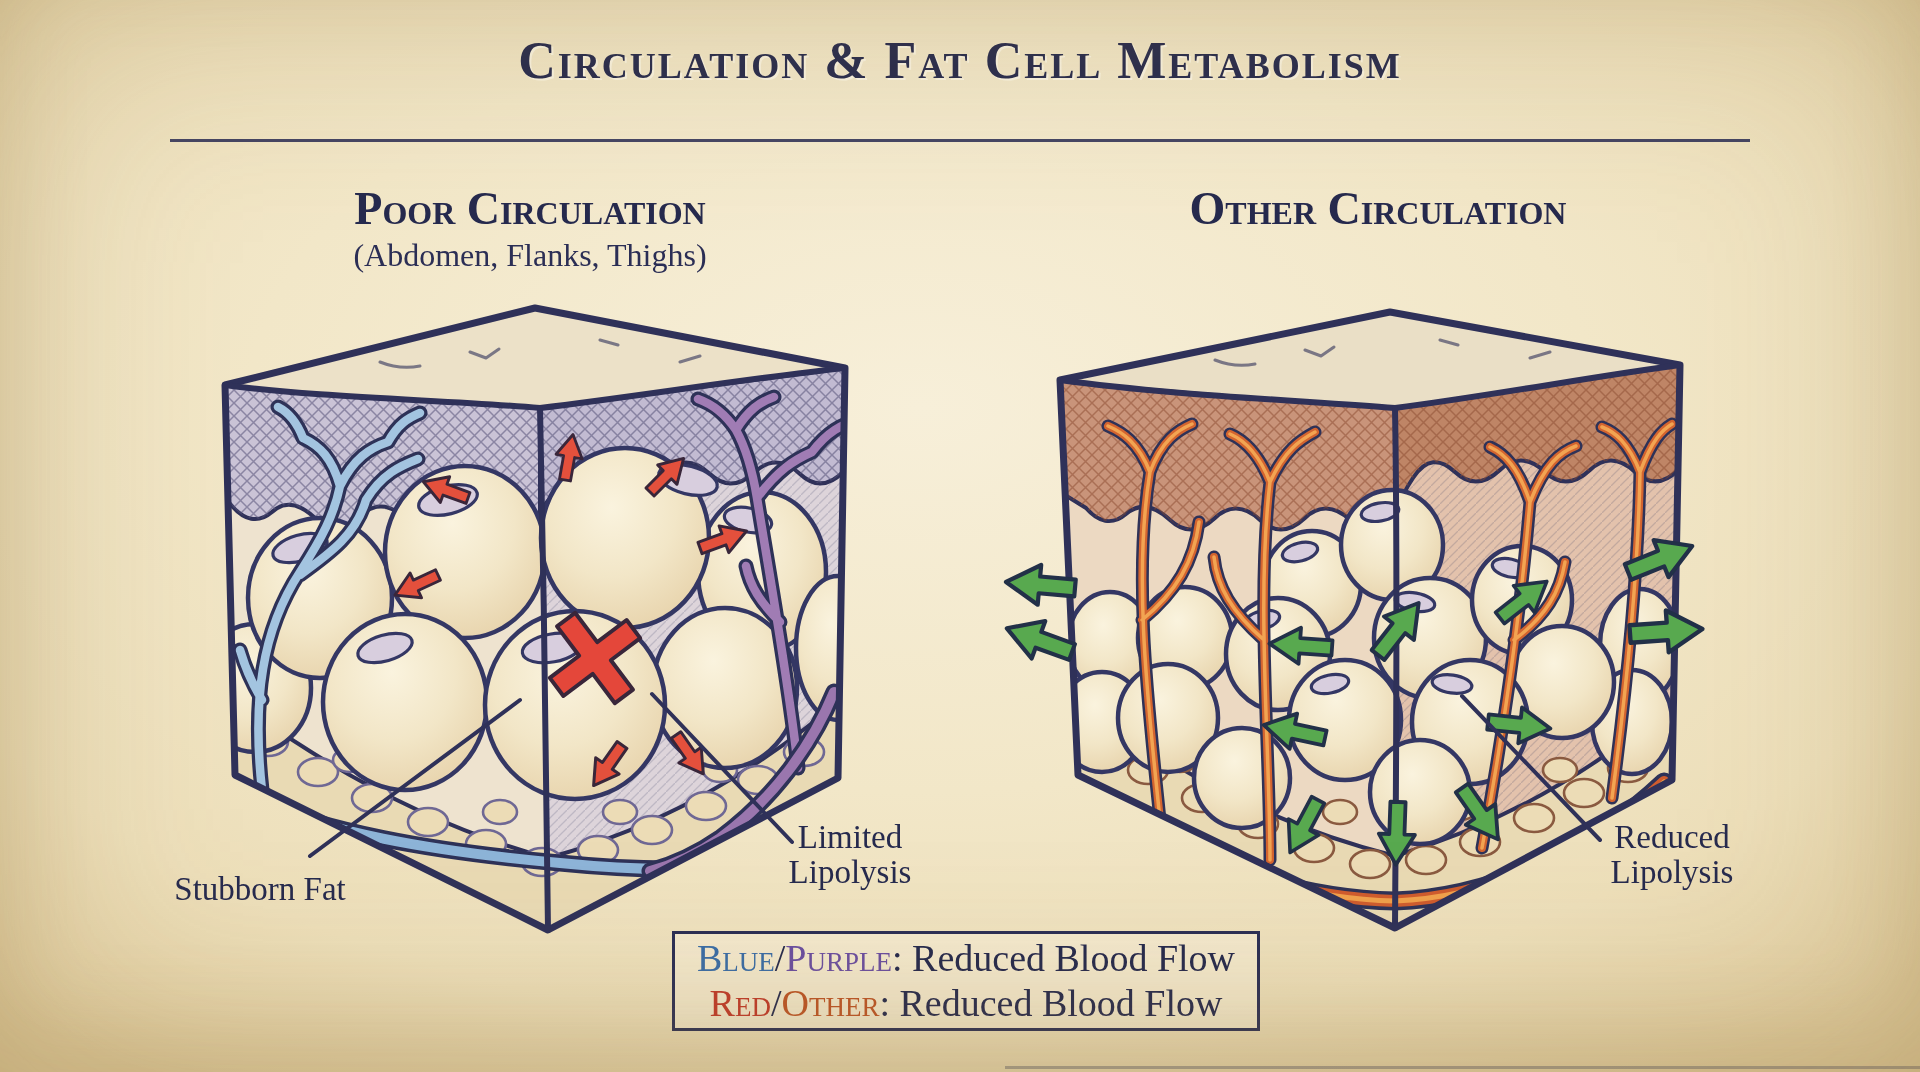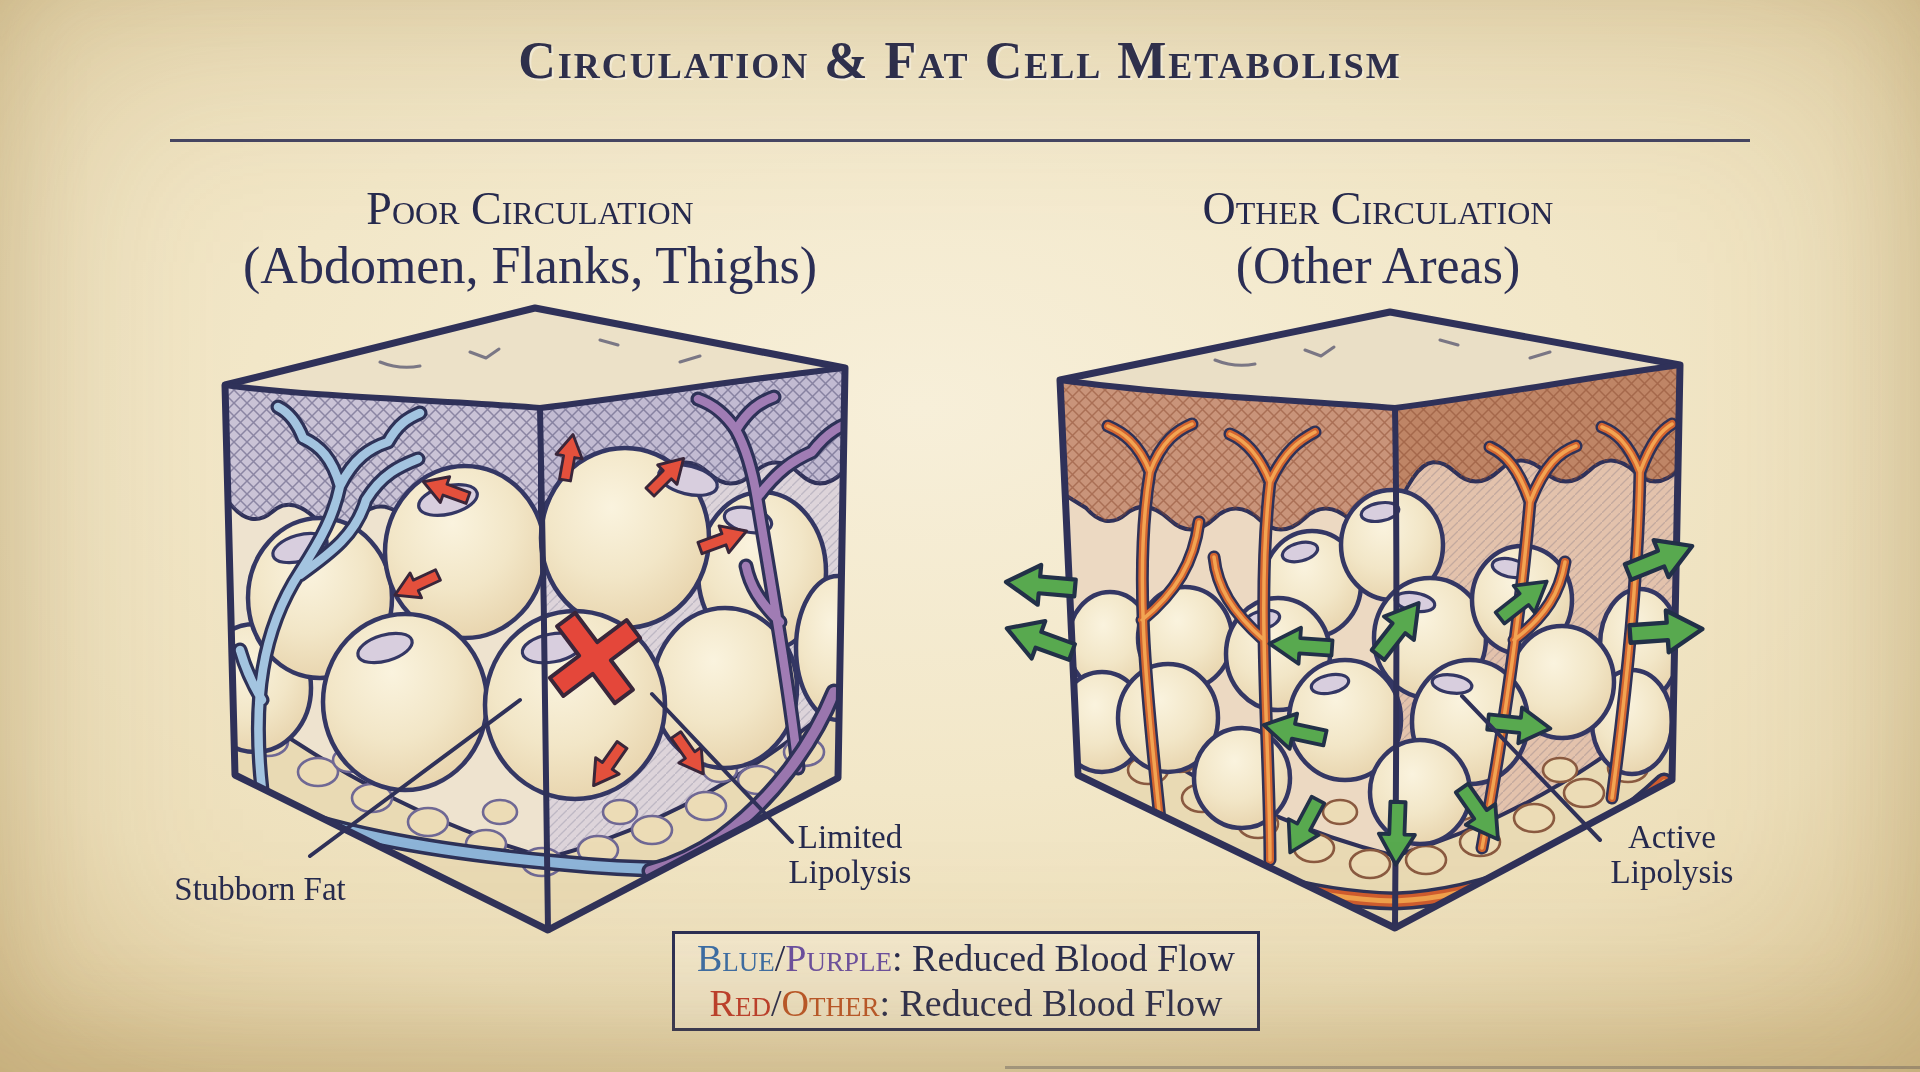--- a/index.html
+++ b/index.html
@@ -12,22 +12,22 @@
   .vignette{position:absolute;inset:0;pointer-events:none;
     box-shadow:inset 0 0 220px rgba(150,118,58,.30), inset 0 -40px 90px rgba(150,118,58,.18);}
   .title{
     position:absolute;top:34px;left:0;width:1920px;text-align:center;
     font-size:52px;font-weight:700;font-variant:small-caps;letter-spacing:2px;
     color:#262a4e;text-shadow:2px 2px 0 rgba(255,252,240,.65);
     line-height:1.05;
   }
   .title-rule{position:absolute;top:139px;left:170px;width:1580px;height:3px;background:#2b2e55;opacity:.88;}
   .panel-head{position:absolute;width:700px;text-align:center;line-height:1.08;}
-  .panel-head .h{font-size:46px;font-weight:400;font-variant:small-caps;color:#262a4e;}
-  .panel-head .s{font-size:52px;font-weight:400;color:#2b2e55;margin-top:4px;}
+  .panel-head .h{font-size:46px;font-weight:700;font-variant:small-caps;color:#262a4e;}
+  .panel-head .s{font-size:32px;font-weight:400;color:#2b2e55;margin-top:4px;}
   .panel-head.left{left:180px;top:184px;}
   .panel-head.right{left:1028px;top:184px;}
   .calloutlabel{position:absolute;text-align:center;font-size:33px;color:#262a4e;line-height:1.06;}
   .lbl-stubborn{left:80px;top:872px;width:360px;}
   .lbl-limited{left:700px;top:820px;width:300px;}
   .lbl-active{left:1522px;top:820px;width:300px;}
   .legend{
     position:absolute;left:672px;top:931px;width:582px;height:94px;
     border:3px solid #2b2e55;background:rgba(247,238,216,.55);
     display:flex;flex-direction:column;justify-content:center;align-items:center;
@@ -275,30 +275,29 @@
 
   <div class="title">Circulation &amp; Fat Cell Metabolism</div>
   <div class="title-rule"></div>
 
   <div class="panel-head left">
     <div class="h">Poor Circulation</div>
     <div class="s">(Abdomen, Flanks, Thighs)</div>
   </div>
   <div class="panel-head right">
     <div class="h">Other Circulation</div>
-    <div class="s">(Other Areas)</div>
   </div>
 
   <div class="calloutlabel lbl-stubborn">Stubborn Fat</div>
   <div class="calloutlabel lbl-limited">
     <div>Limited</div>
     <div>Lipolysis</div>
   </div>
   <div class="calloutlabel lbl-active">
-    <div>Active</div>
+    <div>Reduced</div>
     <div>Lipolysis</div>
   </div>
 
   <div class="legend">
     <div class="row"><span class="sc t-blue">Blue</span><span>/</span><span class="sc t-purple">Purple</span><span>:</span><span class="desc"> Reduced Blood Flow</span></div>
     <div class="row"><span class="sc t-red">Red</span><span>/</span><span class="sc t-orange">Other</span><span>:</span><span class="desc"> Reduced Blood Flow</span></div>
   </div>
 
   <div class="bottom-line"></div>
   <div class="vignette"></div>

